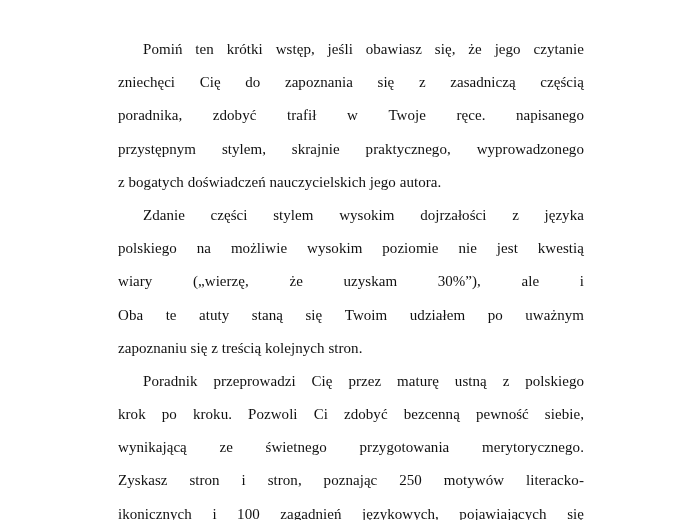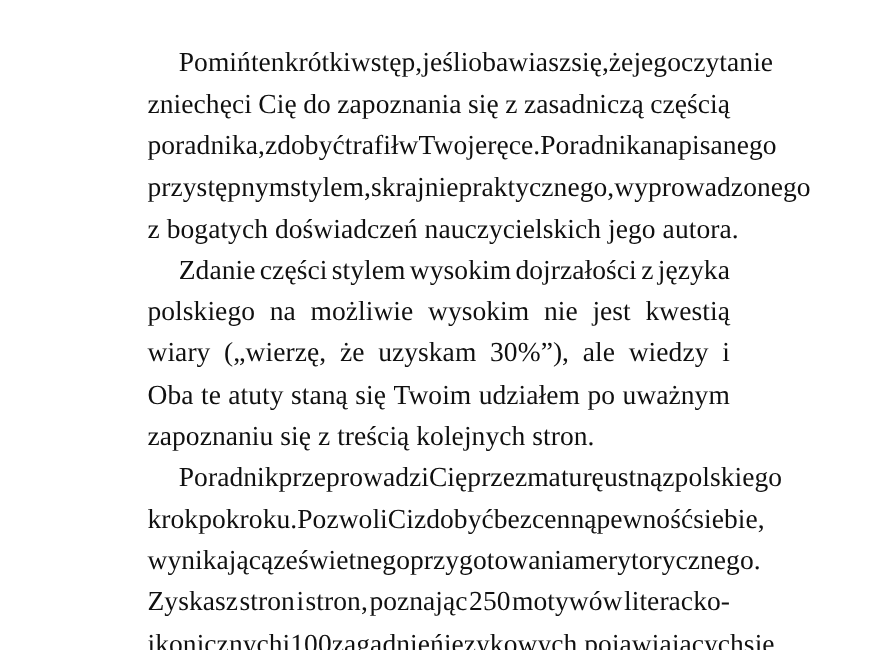--- a/index.html
+++ b/index.html
@@ -24,21 +24,21 @@
   }
   #text-column {
     position: absolute;
     left: 118px;
     top: 33px;
     width: 466px;
   }
   .para {
     margin: 0;
     padding: 0;
-    font-size: 22px;
+    font-size: 15px;
     line-height: 33.2px;
     color: #101010;
     text-align: justify;
     text-justify: inter-word;
     letter-spacing: 0.05px;
   }
   
   .line {
     display: block;
     white-space: nowrap;
@@ -93,21 +93,20 @@
           <span class="w">zasadniczą</span>
           <span class="w">częścią</span>
         </span>
         <span class="line just">
           <span class="w">poradnika,</span>
           <span class="w">zdobyć</span>
           <span class="w">trafił</span>
           <span class="w">w</span>
           <span class="w">Twoje</span>
           <span class="w">ręce.</span>
-          <span class="w">Poradnika</span>
           <span class="w">napisanego</span>
         </span>
         <span class="line just">
           <span class="w">przystępnym</span>
           <span class="w">stylem,</span>
           <span class="w">skrajnie</span>
           <span class="w">praktycznego,</span>
           <span class="w">wyprowadzonego</span>
         </span>
         <span class="line last">z bogatych doświadczeń nauczycielskich jego autora.</span>
@@ -120,32 +119,32 @@
           <span class="w">wysokim</span>
           <span class="w">dojrzałości</span>
           <span class="w">z</span>
           <span class="w">języka</span>
         </span>
         <span class="line just">
           <span class="w">polskiego</span>
           <span class="w">na</span>
           <span class="w">możliwie</span>
           <span class="w">wysokim</span>
+          <span class="w">poziomie</span>
           <span class="w">nie</span>
           <span class="w">jest</span>
           <span class="w">kwestią</span>
         </span>
         <span class="line just">
           <span class="w">wiary</span>
           <span class="w">(„wierzę,</span>
           <span class="w">że</span>
           <span class="w">uzyskam</span>
           <span class="w">30%”),</span>
           <span class="w">ale</span>
-          <span class="w">wiedzy</span>
           <span class="w">i</span>
         </span>
         <span class="line just">
           <span class="w">Oba</span>
           <span class="w">te</span>
           <span class="w">atuty</span>
           <span class="w">staną</span>
           <span class="w">się</span>
           <span class="w">Twoim</span>
           <span class="w">udziałem</span>

